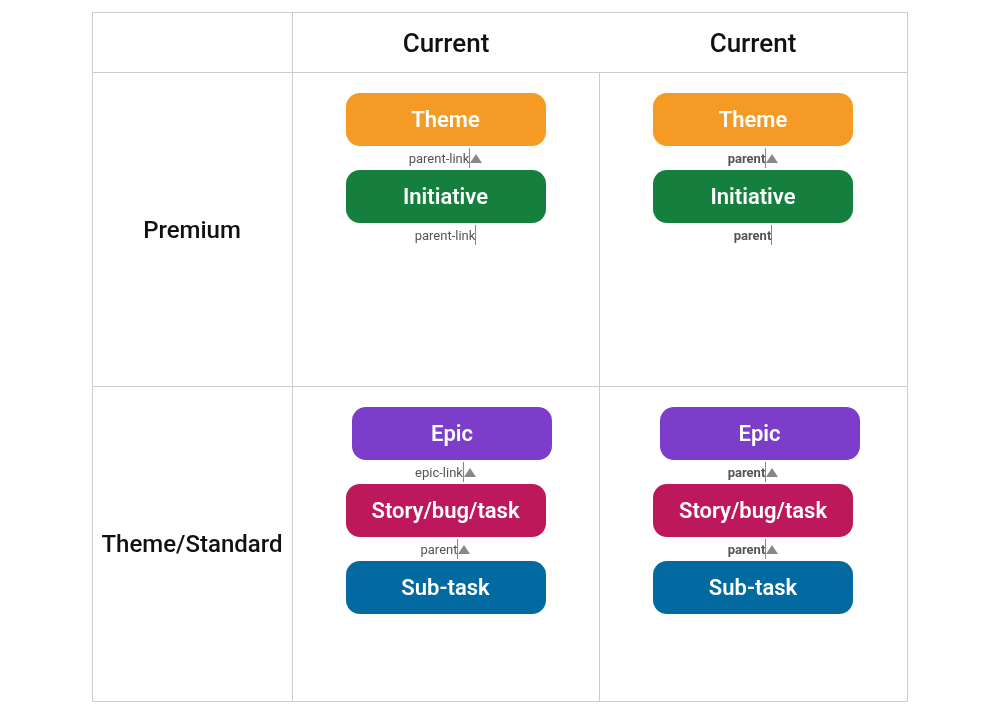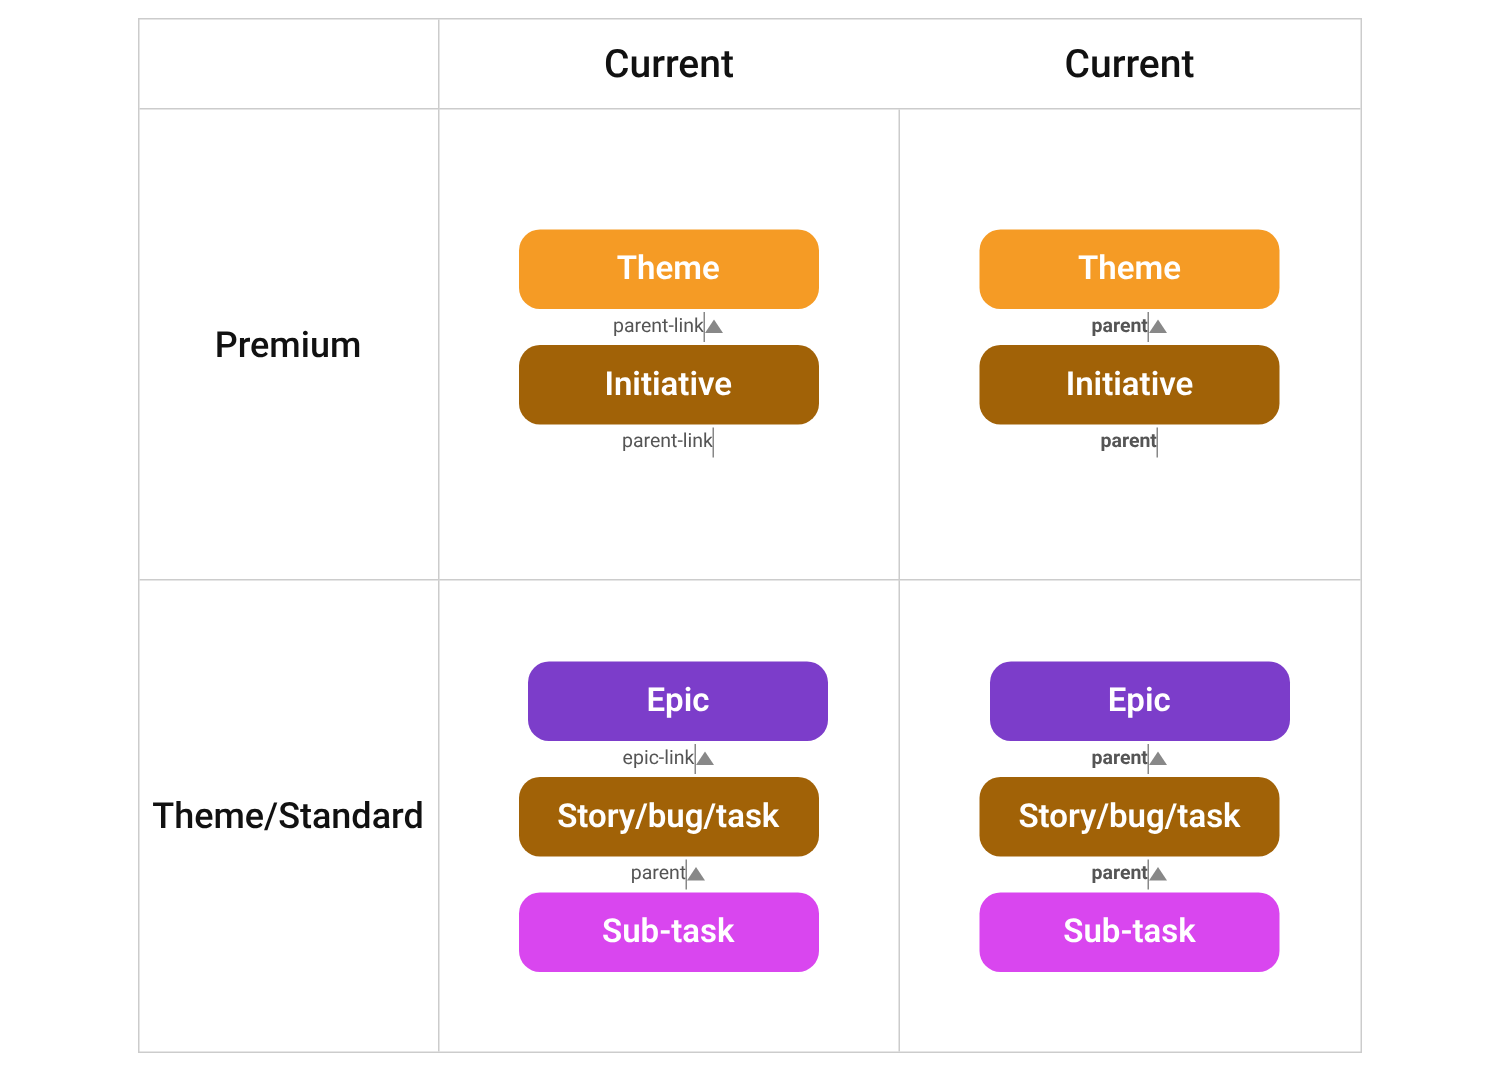--- a/index.html
+++ b/index.html
@@ -60,21 +60,20 @@
     }
 
     .row-label.premium {
       border-bottom: 1px solid #ccc;
     }
 
     .cell {
       display: flex;
       flex-direction: column;
       align-items: center;
-      justify-content: center;
       gap: 0;
       padding: 20px 0;
     }
 
     .cell.border-right {
       border-right: 1px solid #ccc;
     }
 
     .cell.border-bottom {
       border-bottom: 1px solid #ccc;
@@ -85,24 +84,24 @@
       border-radius: 14px;
       padding: 14px 0;
       width: 200px;
       text-align: center;
       font-size: 22px;
       font-weight: 600;
       color: #fff;
     }
 
     .pill-orange { background: #F59B25; }
-    .pill-yellow { background: #a16207; color: #fff; }
+    .pill-yellow { background: #15803d; color: #fff; }
     .pill-purple { background: #7C3DCA; margin-left: 13px; }
-    .pill-blue   { background: #a16207; }
-    .pill-green  { background: #d946ef; }
+    .pill-blue   { background: #be185d; }
+    .pill-green  { background: #0369a1; }
 
     
     .connector {
       display: flex;
       flex-direction: row;
       align-items: center;
       margin: 2px 0;
     }
 
     .arrow-line {

